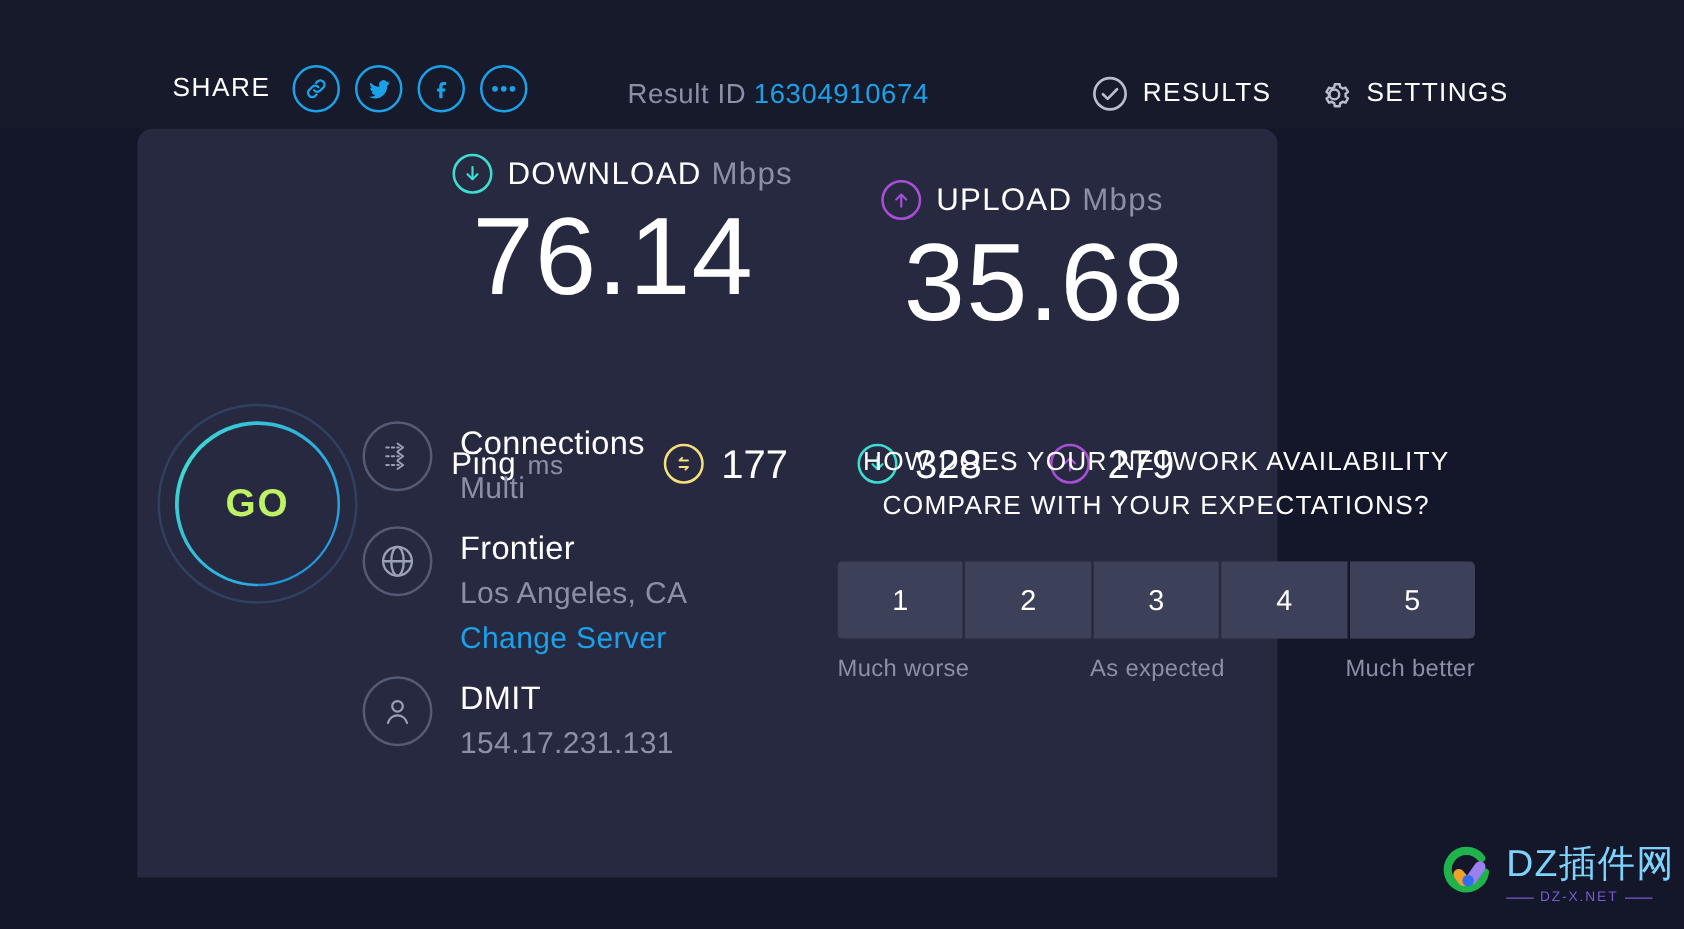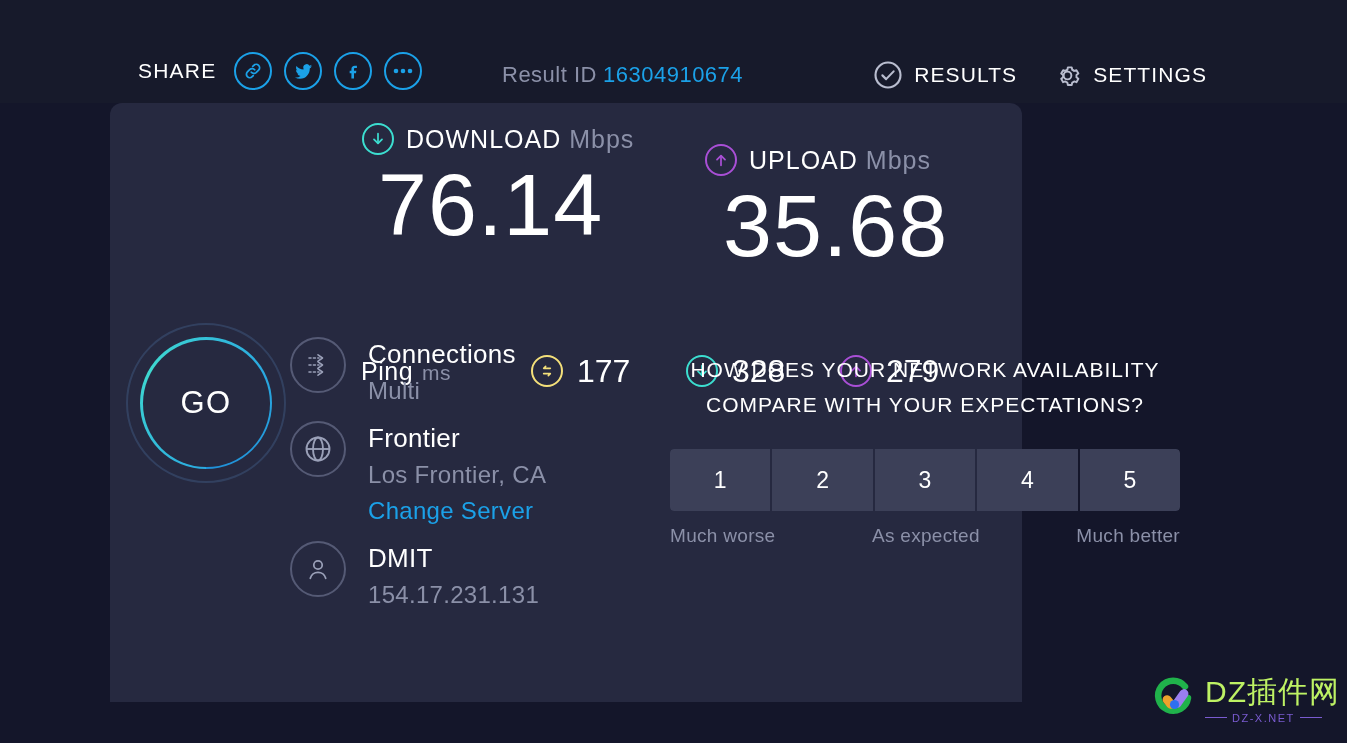--- a/index.html
+++ b/index.html
@@ -111,21 +111,21 @@
     background:conic-gradient(from 180deg,#2aa9e0,#3fd9d0,#2aa9e0,#1f8fd8);
     display:flex; align-items:center; justify-content:center;
     cursor:pointer;
   }
   .go-inner {
     width:127px; height:127px; border-radius:50%;
     background:#262940;
     display:flex; align-items:center; justify-content:center;
   }
   .go-text {
-    color:#ffffff; font-size:31px; letter-spacing:1.5px; font-weight:400;
+    color:#bef264; font-size:31px; letter-spacing:1.5px; font-weight:700;
   }
 
   
   .info-list { position:absolute; left:180px; top:232px; }
   .info-row { display:flex; align-items:flex-start; gap:22px; margin-bottom:14px; }
   .info-ico {
     width:56px; height:56px; border-radius:50%;
     border:2px solid #555a75; color:#9aa0b8;
     display:flex; align-items:center; justify-content:center;
     flex:0 0 auto; margin-top:2px;
@@ -158,21 +158,21 @@
     display:flex; justify-content:space-between; margin-top:14px;
     color:#8b90a8; font-size:19px; letter-spacing:.3px;
   }
 
   
   .watermark {
     position:absolute; left:1152px; top:676px;
     display:flex; align-items:center; gap:9px;
   }
   .wm-text { display:flex; flex-direction:column; }
-  .wm-main { color:#bef264; font-size:30px; line-height:1; letter-spacing:1px; }
+  .wm-main { color:#7dd3fc; font-size:30px; line-height:1; letter-spacing:1px; }
   .wm-sub {
     color:#7a5bd0; font-size:11px; letter-spacing:1.5px; margin-top:5px;
     display:flex; align-items:center; gap:5px; white-space:nowrap;
   }
   .wm-sub .rule { display:block; width:22px; height:1px; background:#7a5bd0; }
 </style>
 </head>
 <body>
 
 <div class="header">
@@ -330,21 +330,21 @@
     <div class="info-row">
       <span class="info-ico">
         <svg width="30" height="30" viewBox="0 0 24 24" fill="none" stroke="currentColor" stroke-width="1.5">
           <circle cx="12" cy="12" r="9.2"></circle>
           <ellipse cx="12" cy="12" rx="4" ry="9.2"></ellipse>
           <path d="M2.8 12h18.4"></path>
         </svg>
       </span>
       <div class="info-text">
         <div class="info-title">Frontier</div>
-        <div class="info-sub">Los Frontier, CA</div>
+        <div class="info-sub">Los Angeles, CA</div>
         <div class="info-link">Change Server</div>
       </div>
     </div>
 
     <div class="info-row">
       <span class="info-ico">
         <svg width="28" height="28" viewBox="0 0 24 24" fill="none" stroke="currentColor" stroke-width="1.5" stroke-linecap="round">
           <circle cx="12" cy="8.6" r="3.6"></circle>
           <path d="M5.4 20a6.8 6.8 0 0 1 13.2 0"></path>
         </svg>

